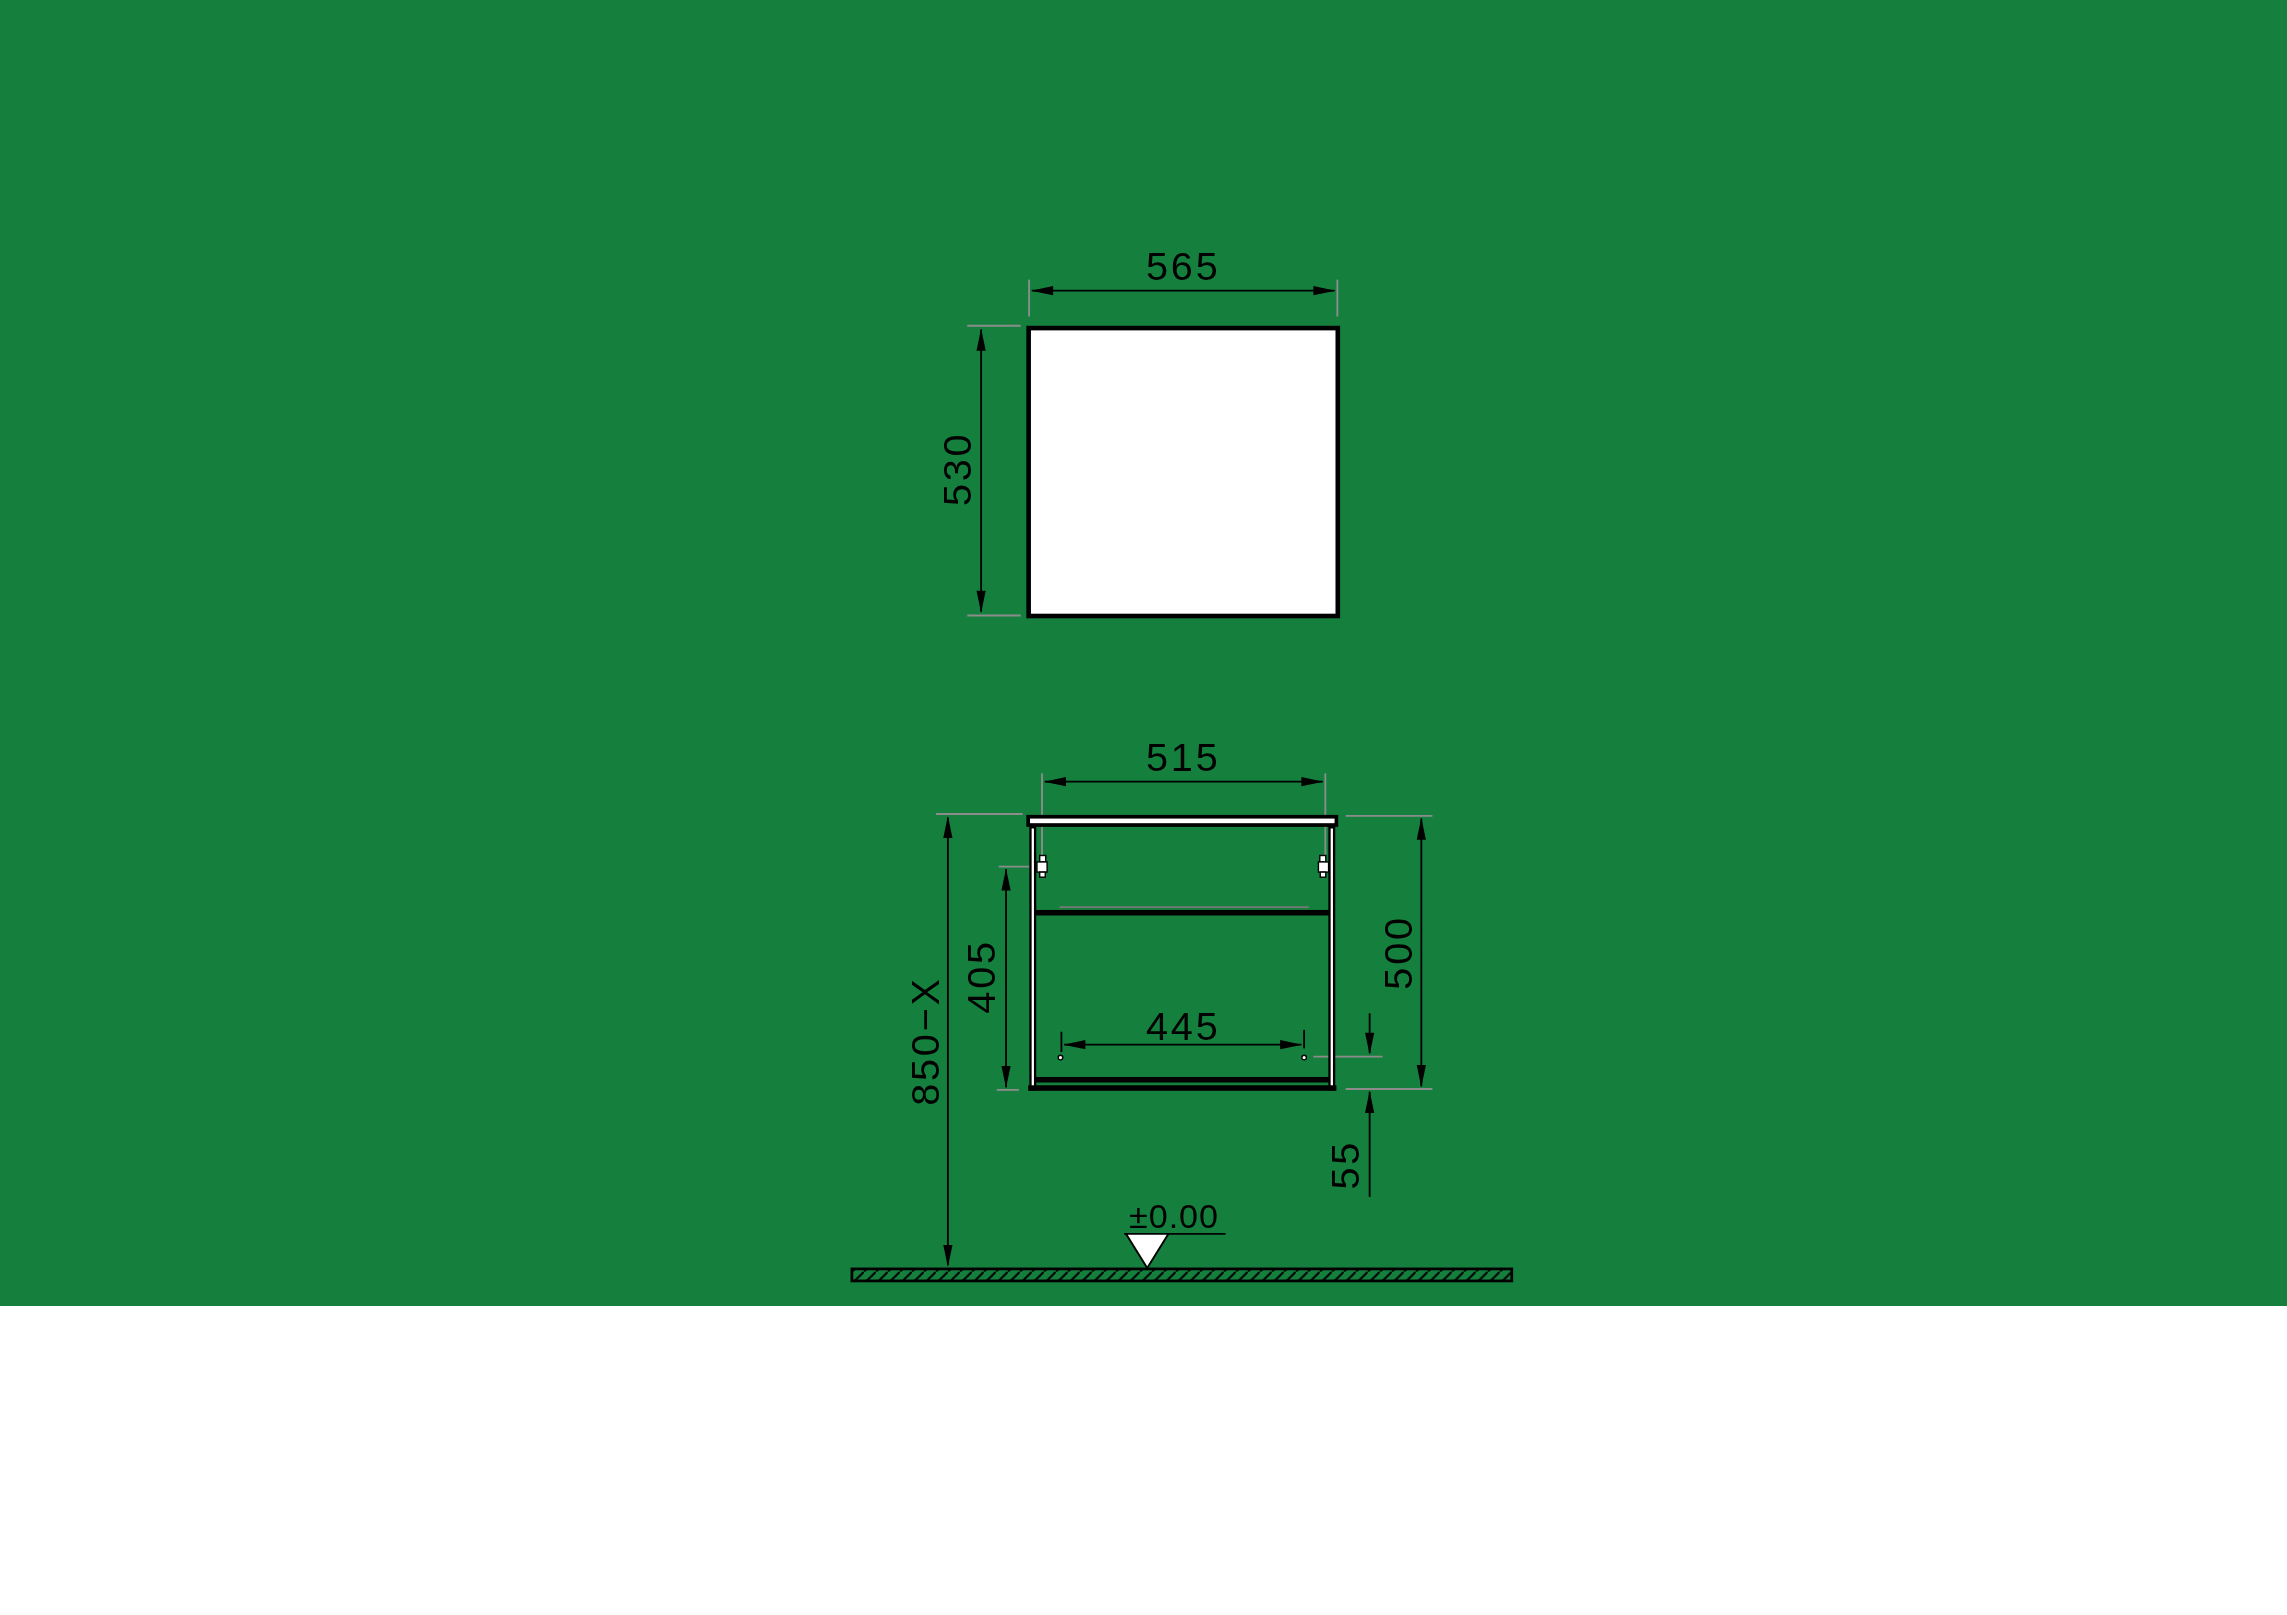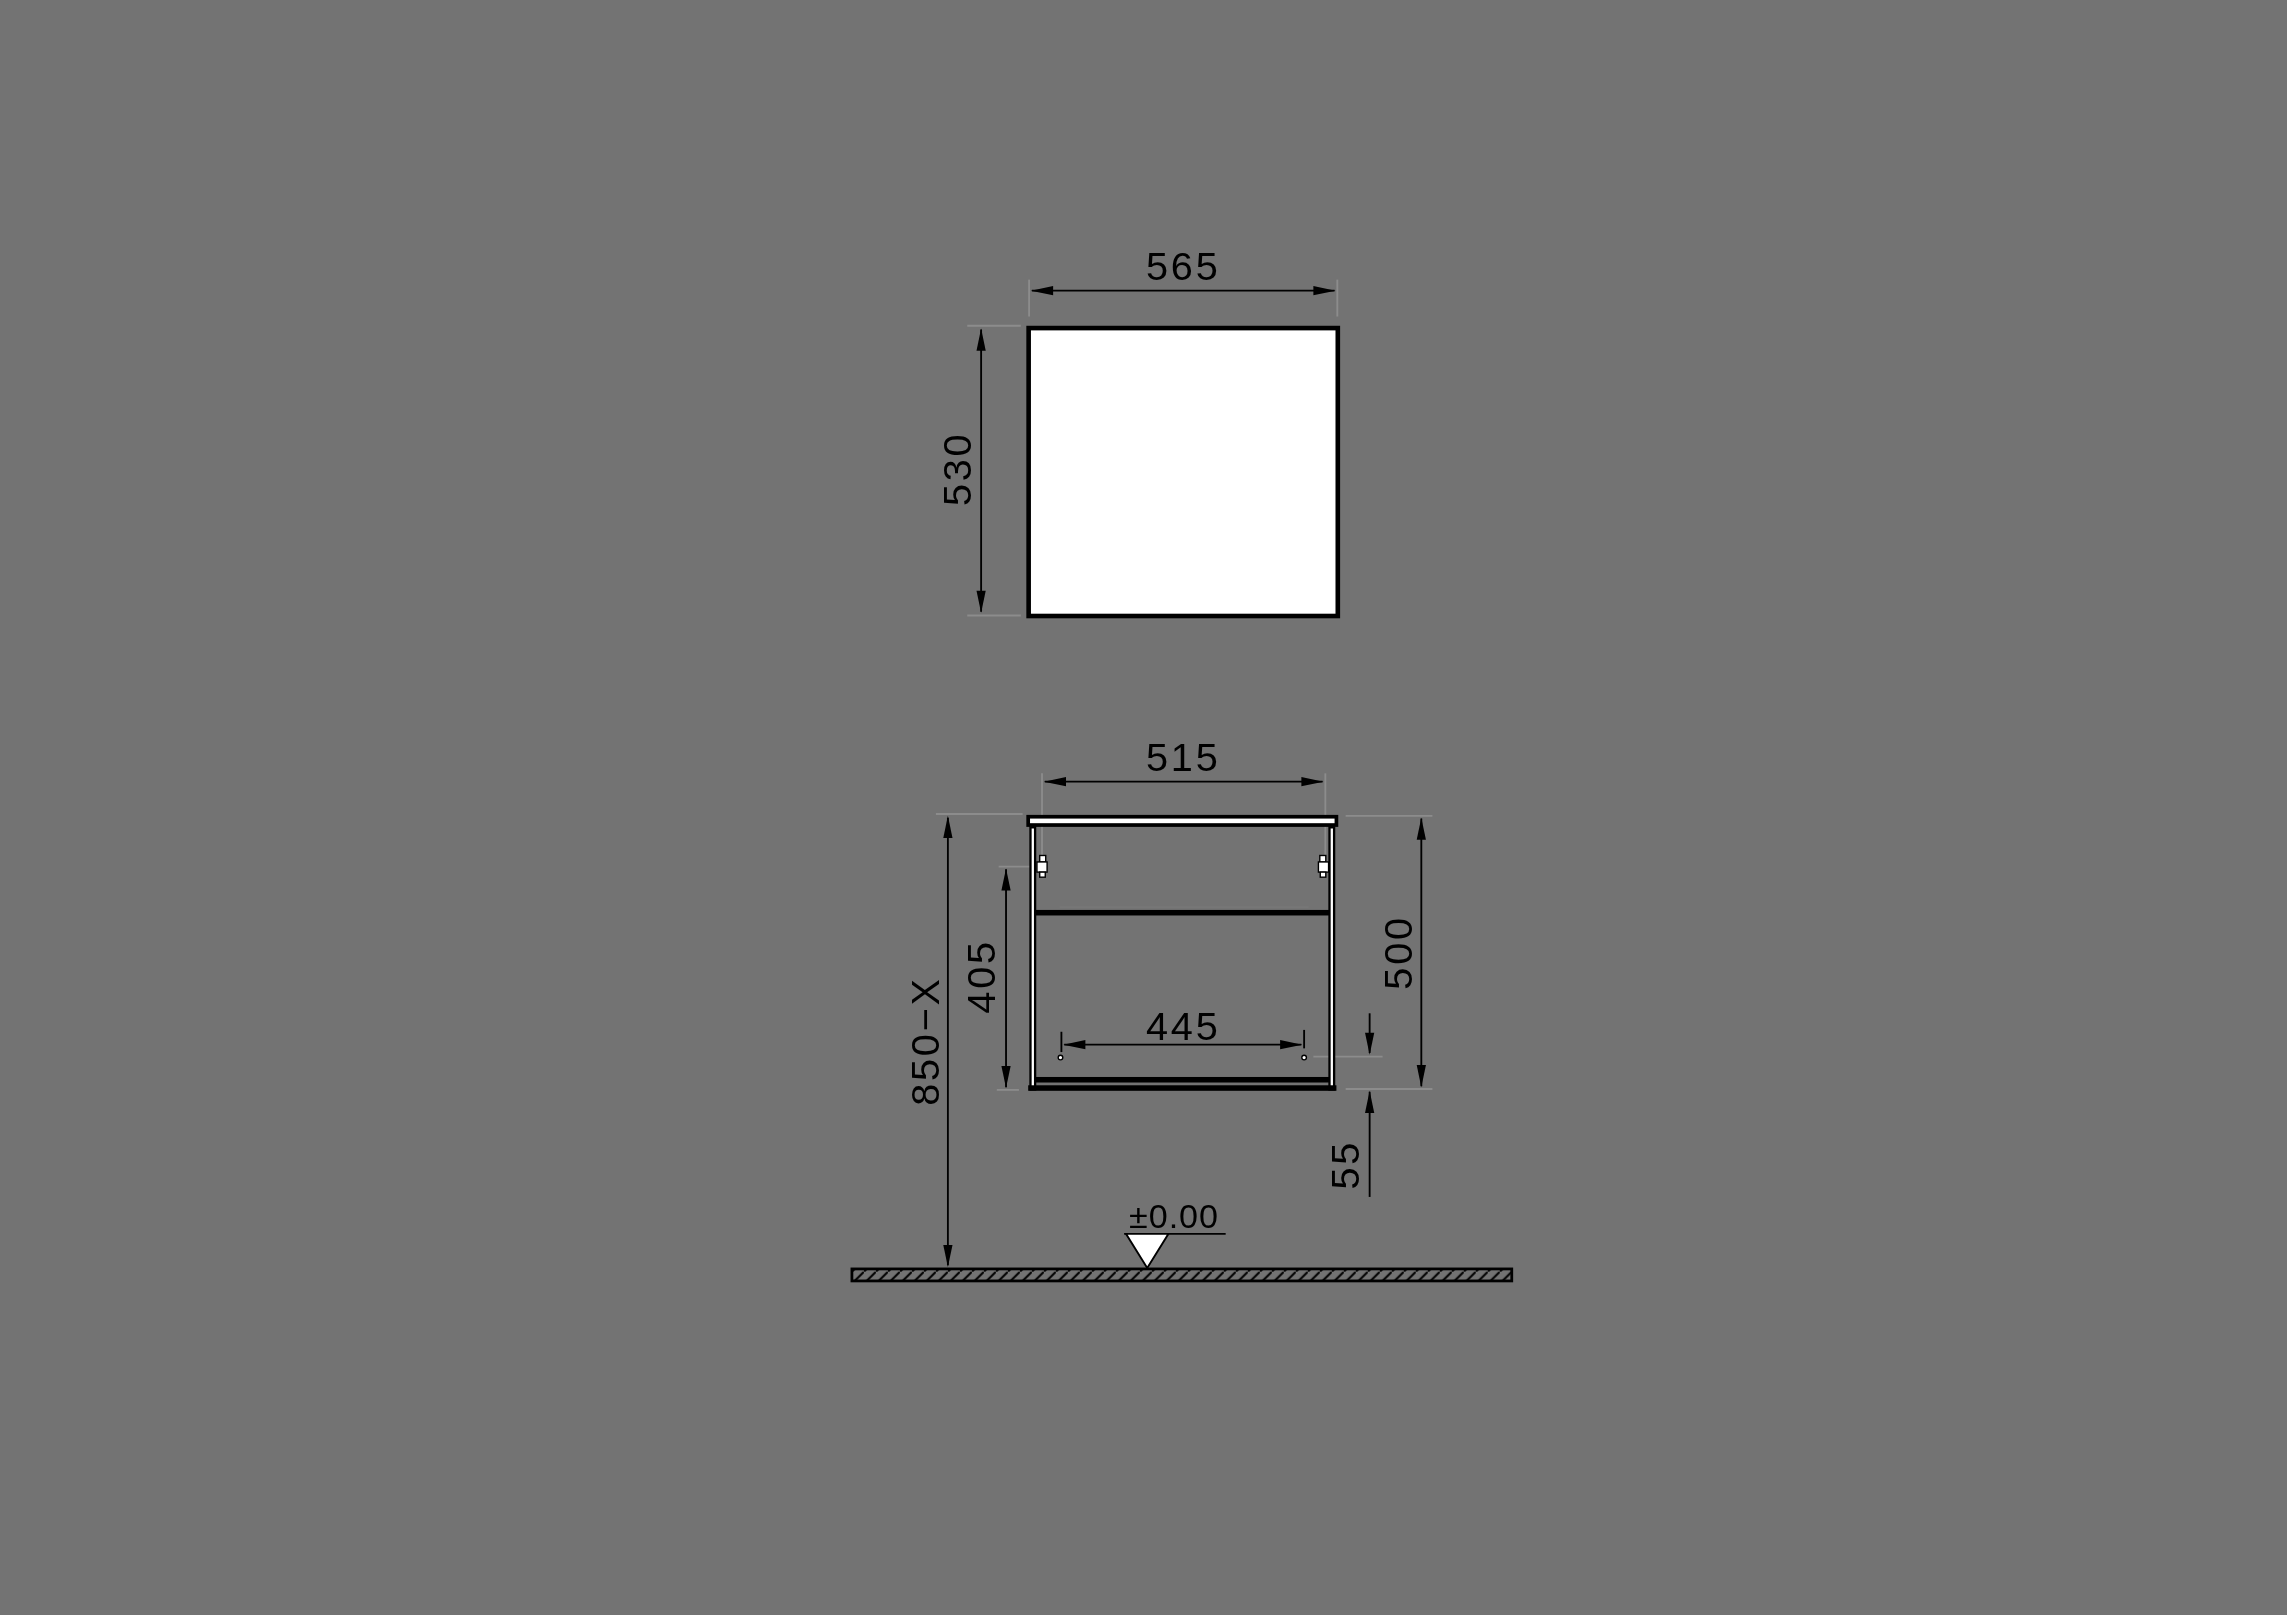--- a/index.html
+++ b/index.html
@@ -1,16 +1,16 @@
 <!DOCTYPE html>
 <html style="font-size:14.8px"><head>
 <meta charset="utf-8">
 <style>
   html,body{margin:0;padding:0;background:#ffffff;}
-  .page{position:relative;width:2288px;height:1615px;background:#737373;overflow:hidden;}
+  .page{position:relative;width:2288px;height:1306px;background:#15803d;overflow:hidden;}
   svg{display:block;}
   .ext-line{stroke:#8c8c8c;stroke-width:2;fill:none;}
   .obj{stroke:#000000;fill:#ffffff;}
   .solid{fill:#000000;stroke:none;}
   .dim-line{stroke:#000000;stroke-width:2;fill:none;}
   .thin{stroke:#000000;stroke-width:1.5;fill:#ffffff;}
   .arrow{fill:#000000;stroke:none;}
   .dim-text{font-family:"Liberation Sans","DejaVu Sans",sans-serif;font-size:43px;letter-spacing:3px;fill:#000000;}
   .level-text{font-family:"Liberation Sans","DejaVu Sans",sans-serif;font-size:37px;letter-spacing:1px;fill:#000000;}
 </style>

